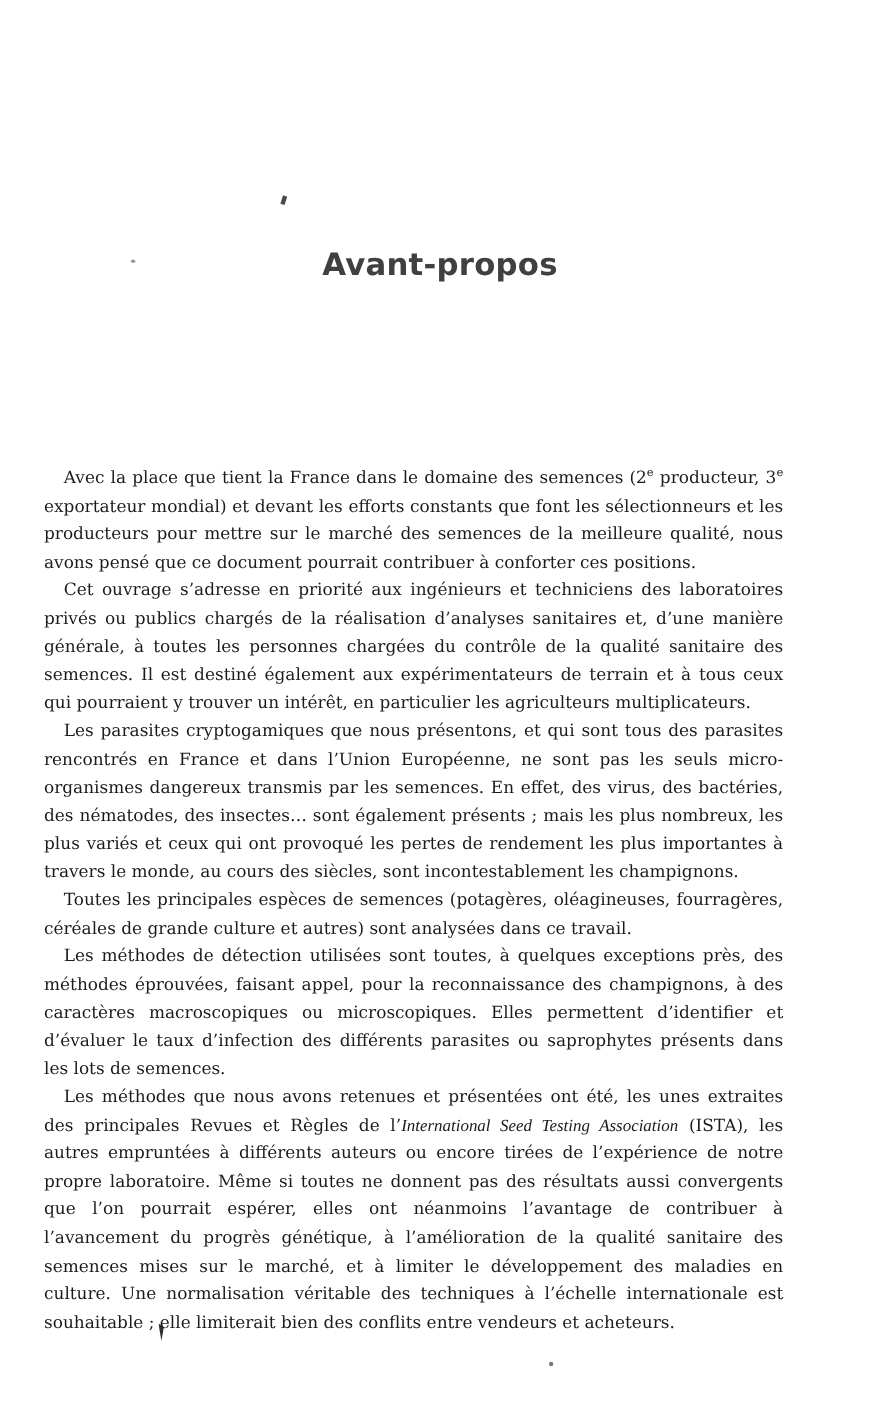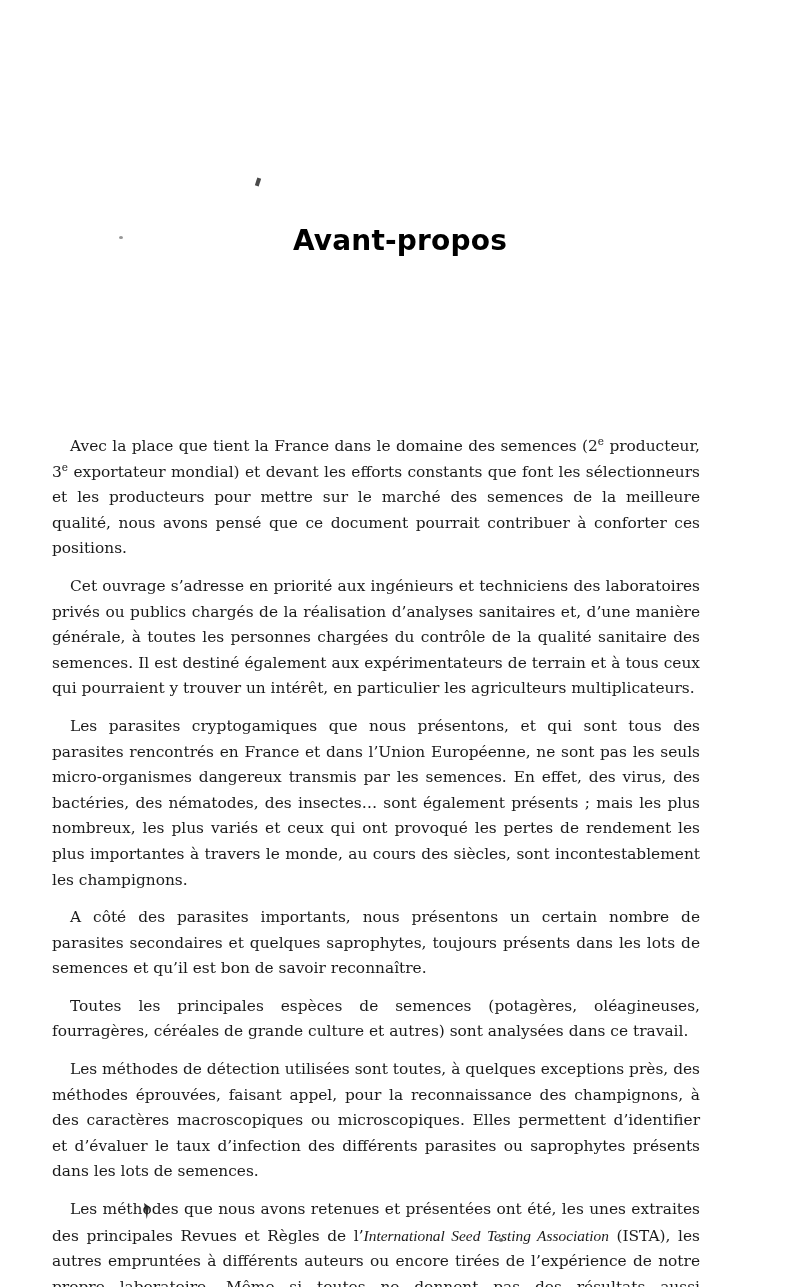--- a/index.html
+++ b/index.html
@@ -25,21 +25,21 @@
   .title {
     position: absolute;
     left: 0;
     top: 205px;
     width: 800px;
     text-align: center;
     font-family: "DejaVu Sans", "Liberation Sans", sans-serif;
     font-weight: bold;
     font-size: 28px;
     letter-spacing: 0.2px;
-    color: #000000;
+    color: #404040;
   }
   .stray-mark {
     position: absolute;
     left: 256px;
     top: 178px;
     width: 4px;
     height: 8px;
     background: #2a2a2a;
     transform: rotate(18deg);
     opacity: 0.85;
@@ -79,21 +79,21 @@
     left: 40px;
     top: 422px;
     width: 672px;
     font-size: 15.4px;
     line-height: 25.6px;
     text-align: justify;
     text-justify: inter-word;
     color: #1a1a1a;
   }
   .body-text p {
-    margin: 12px;
+    margin: 0;
     text-indent: 18px;
   }
   .body-text p.first {
     text-indent: 18px;
   }
   sup {
     font-size: 0.68em;
     vertical-align: super;
     line-height: 0;
   }
@@ -111,21 +111,20 @@
   <div class="stray-dot"></div>
 
   <h1 class="title">Avant-propos</h1>
 
   <div class="body-text">
     <p class="first">
       <span>Avec la place que tient la France dans le domaine des semences (2</span><sup>e</sup><span> producteur, 3</span><sup>e</sup><span> exportateur mondial) et devant les efforts constants que font les sélectionneurs et les producteurs pour mettre sur le marché des semences de la meilleure qualité, nous avons pensé que ce document pourrait contribuer à conforter ces positions.</span>
     </p>
     <p>Cet ouvrage s’adresse en priorité aux ingénieurs et techniciens des laboratoires privés ou publics chargés de la réalisation d’analyses sanitaires et, d’une manière générale, à toutes les personnes chargées du contrôle de la qualité sanitaire des semences. Il est destiné également aux expérimentateurs de terrain et à tous ceux qui pourraient y trouver un intérêt, en particulier les agriculteurs multiplicateurs.</p>
     <p>Les parasites cryptogamiques que nous présentons, et qui sont tous des parasites rencontrés en France et dans l’Union Européenne, ne sont pas les seuls micro-organismes dangereux transmis par les semences. En effet, des virus, des bactéries, des nématodes, des insectes… sont également présents ; mais les plus nombreux, les plus variés et ceux qui ont provoqué les pertes de rendement les plus importantes à travers le monde, au cours des siècles, sont incontestablement les champignons.</p>
-    <p>A côté des parasites importants, nous présentons un certain nombre de parasites secondaires et quelques saprophytes, toujours présents dans les lots de semences et qu’il est bon de savoir reconnaître.</p>
     <p>Toutes les principales espèces de semences (potagères, oléagineuses, fourragères, céréales de grande culture et autres) sont analysées dans ce travail.</p>
     <p>Les méthodes de détection utilisées sont toutes, à quelques exceptions près, des méthodes éprouvées, faisant appel, pour la reconnaissance des champignons, à des caractères macroscopiques ou microscopiques. Elles permettent d’identifier et d’évaluer le taux d’infection des différents parasites ou saprophytes présents dans les lots de semences.</p>
     <p>
       <span>Les méthodes que nous avons retenues et présentées ont été, les unes extraites des principales Revues et Règles de l’</span><em>International Seed Testing Association</em><span> (ISTA), les autres empruntées à différents auteurs ou encore tirées de l’expérience de notre propre laboratoire. Même si toutes ne donnent pas des résultats aussi convergents que l’on pourrait espérer, elles ont néanmoins l’avantage de contribuer à l’avancement du progrès génétique, à l’amélioration de la qualité sanitaire des semences mises sur le marché, et à limiter le développement des maladies en culture. Une normalisation véritable des techniques à l’échelle internationale est souhaitable ; elle limiterait bien des conflits entre vendeurs et acheteurs.</span>
     </p>
   </div>
 
   <div class="stray-tick"></div>
   <div class="stray-dot-2"></div>
 

